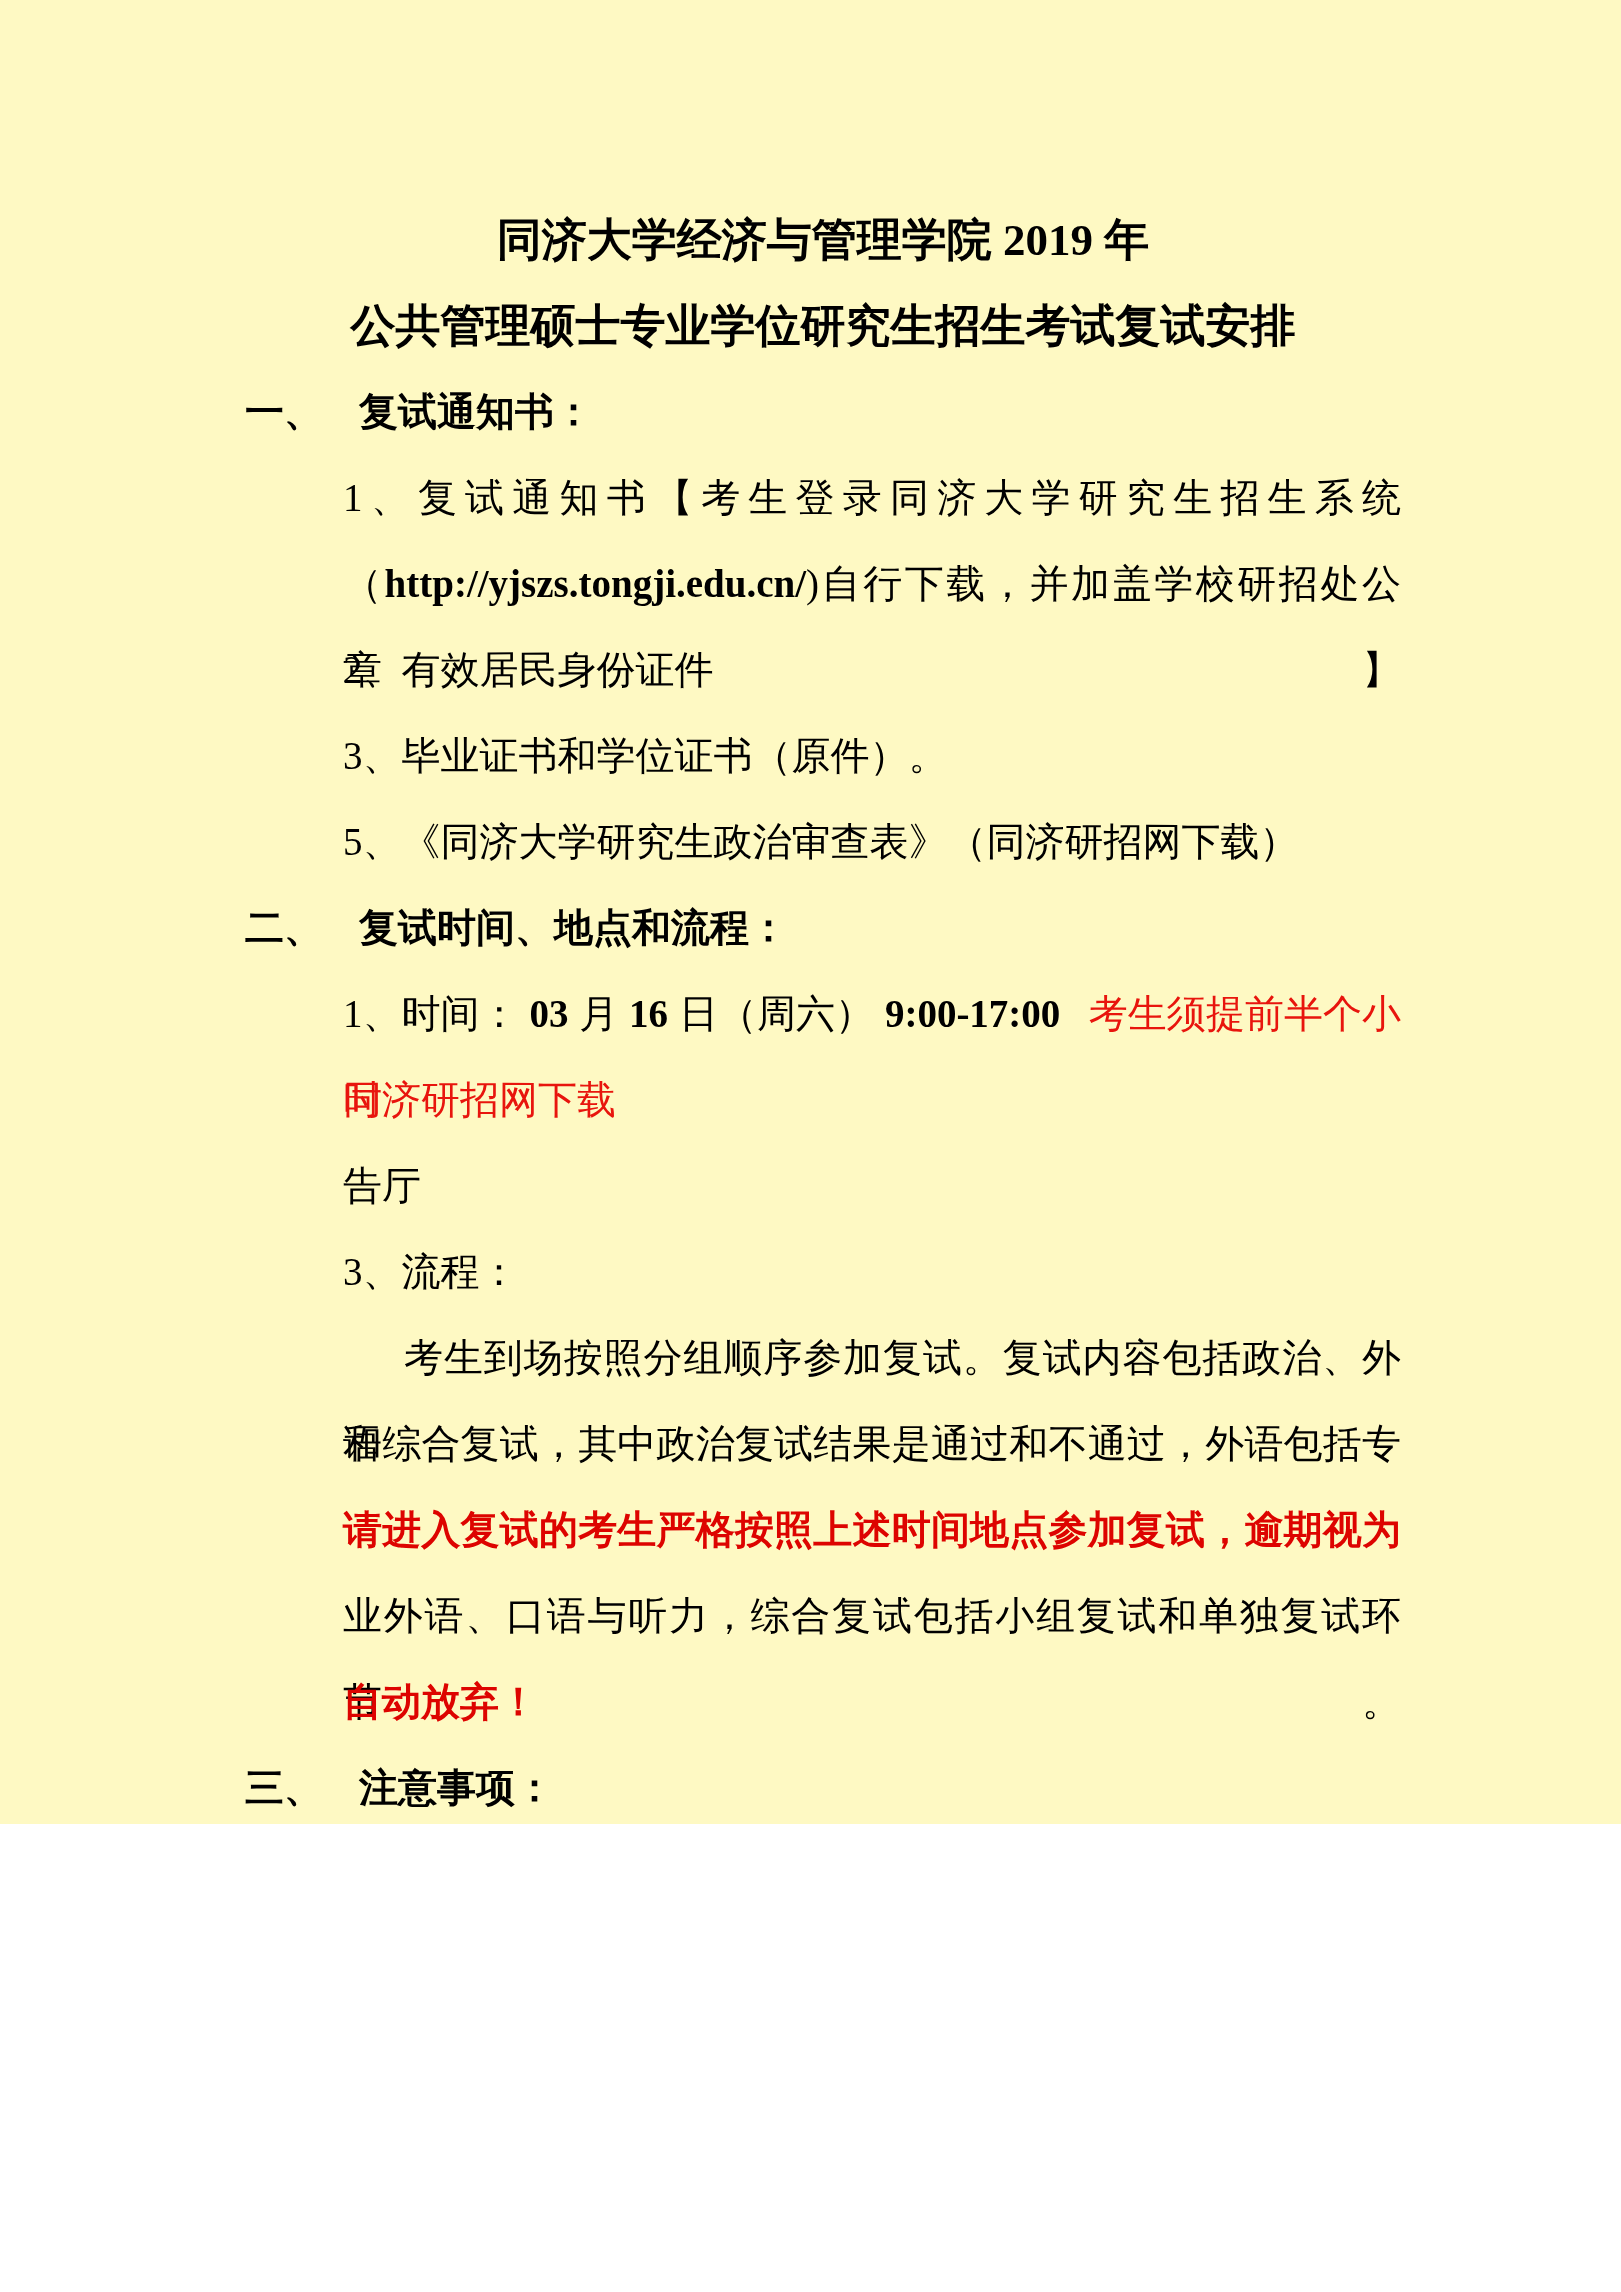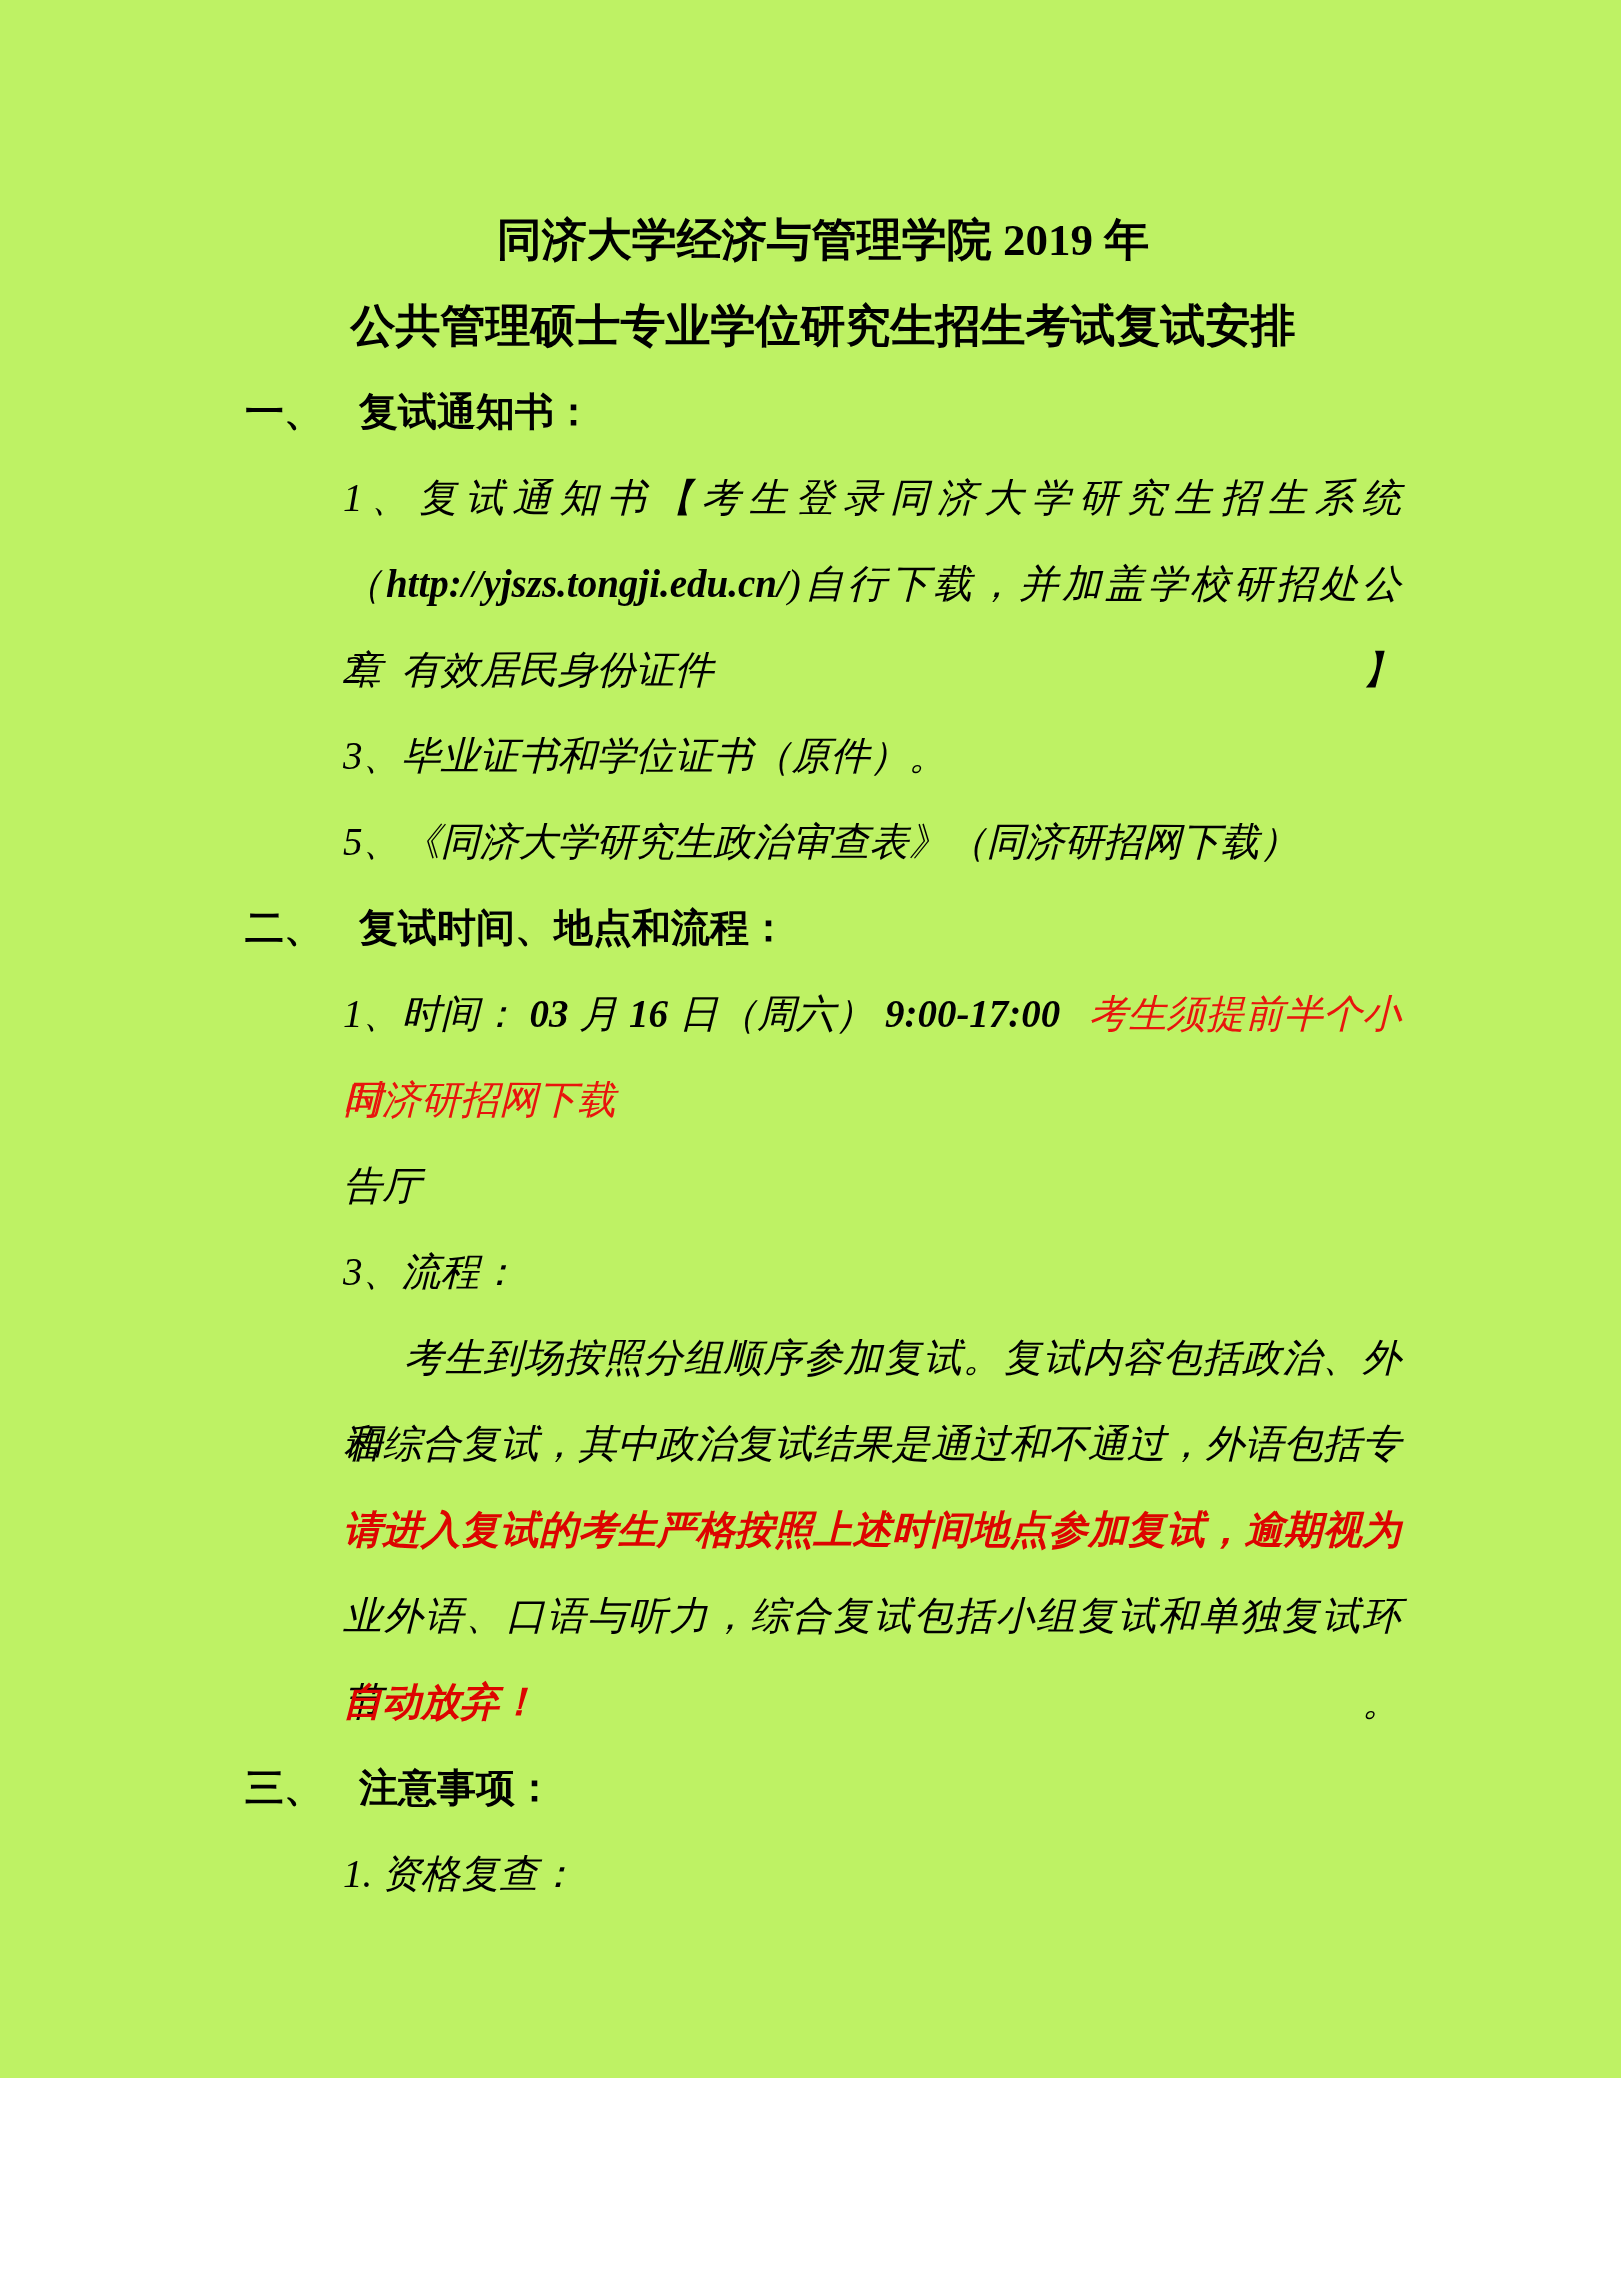--- a/index.html
+++ b/index.html
@@ -1,28 +1,28 @@
 <!DOCTYPE html>
 <html><head>
 <meta charset="utf-8">
 <style>
   html, body { margin: 0; padding: 0; background: #ffffff; }
   .page {
     position: relative;
     width: 1621px;
-    height: 2078px;
-    background: #bef264;
+    height: 1824px;
+    background: #fef9c3;
     box-sizing: border-box;
     padding: 197px 220px 0 245px;
     font-family: "Liberation Serif", "DejaVu Serif", serif;
     font-size: 39px;
     color: #000000;
     overflow: hidden;
   }
-  .line { line-height: 86px; height: 86px; white-space: nowrap; font-style: italic; }
+  .line { line-height: 86px; height: 86px; white-space: nowrap; }
   .title {
     text-align: center;
     font-weight: bold;
     font-size: 45px;
     line-height: 86px;
     height: 86px;
   }
   .sec-head { font-weight: bold; line-height: 86px; height: 86px; }
   .sec-num { display: inline-block; width: 114px; }
   .body-ind { margin-left: 98px; }

